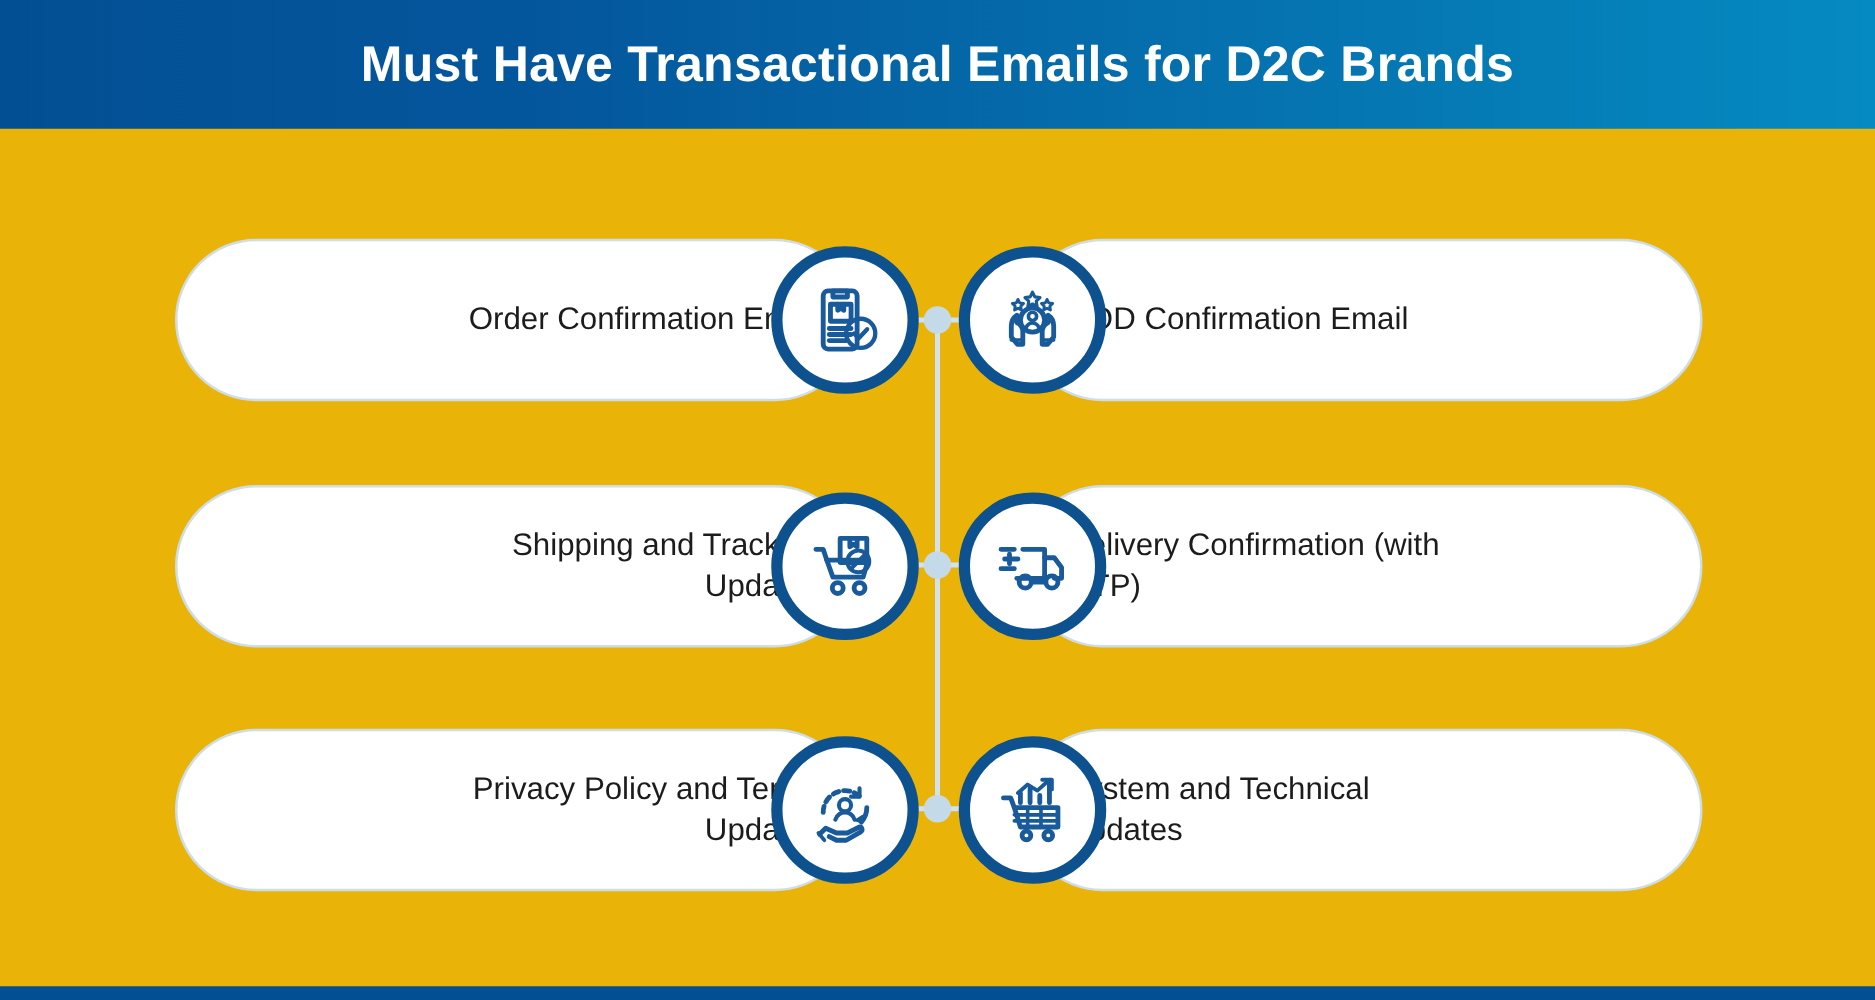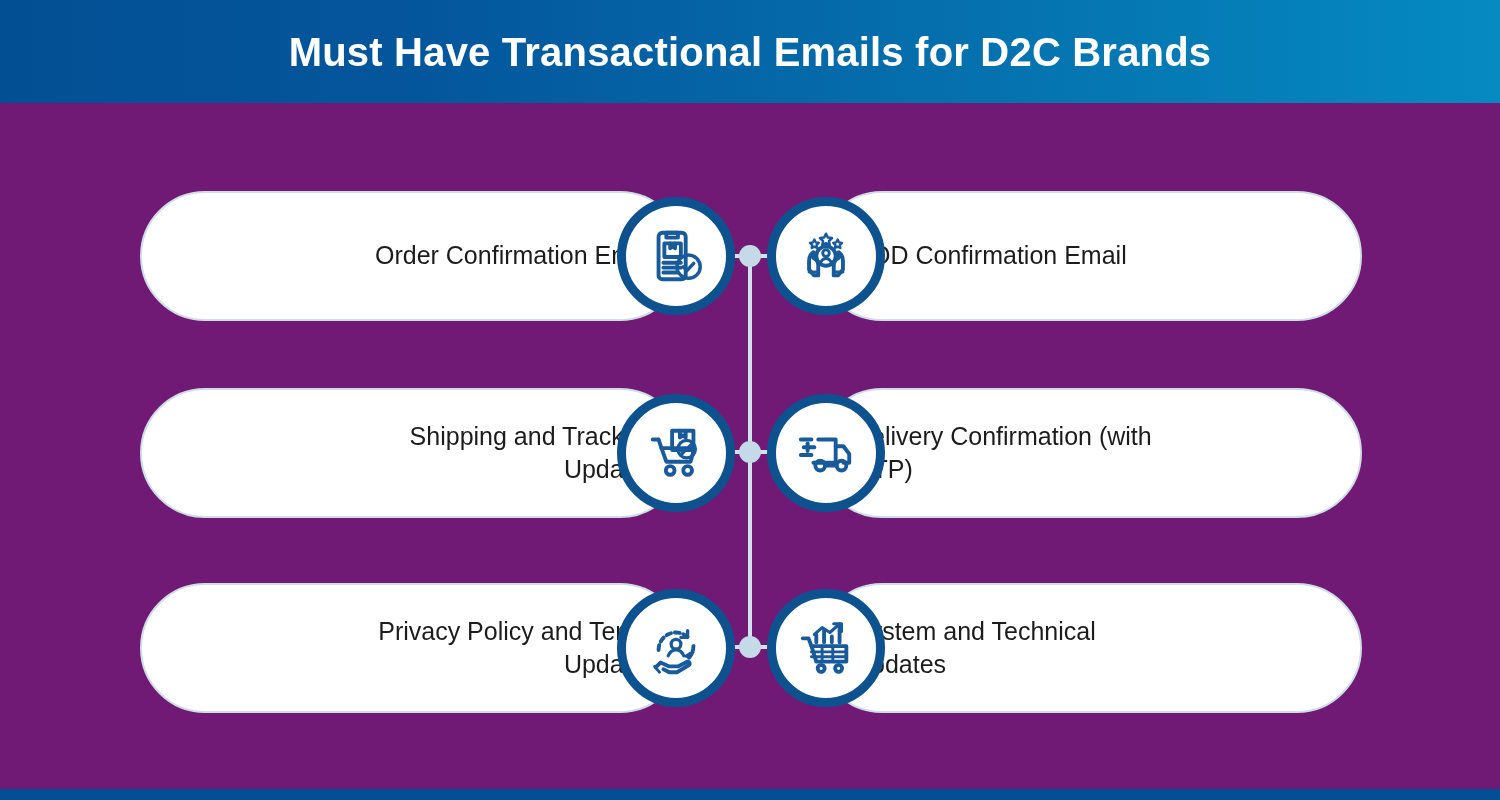--- a/index.html
+++ b/index.html
@@ -6,21 +6,21 @@
   * { margin:0; padding:0; box-sizing:border-box; }
   html, body {
     width:1500px; height:800px;
     background:#ffffff;
     font-family:"Liberation Sans", sans-serif;
     overflow:hidden;
   }
   #infographic {
     position:relative;
     width:1500px; height:800px;
-    background:#701a75;
+    background:#eab308;
   }
 
   
   .header-bar {
     position:absolute; left:0; top:0;
     width:1500px; height:103px;
     background:linear-gradient(90deg, #034f94 0%, #04569c 28%, #0571ae 65%, #058ac1 100%);
     display:flex; align-items:center; justify-content:center;
   }
   .header-title {

